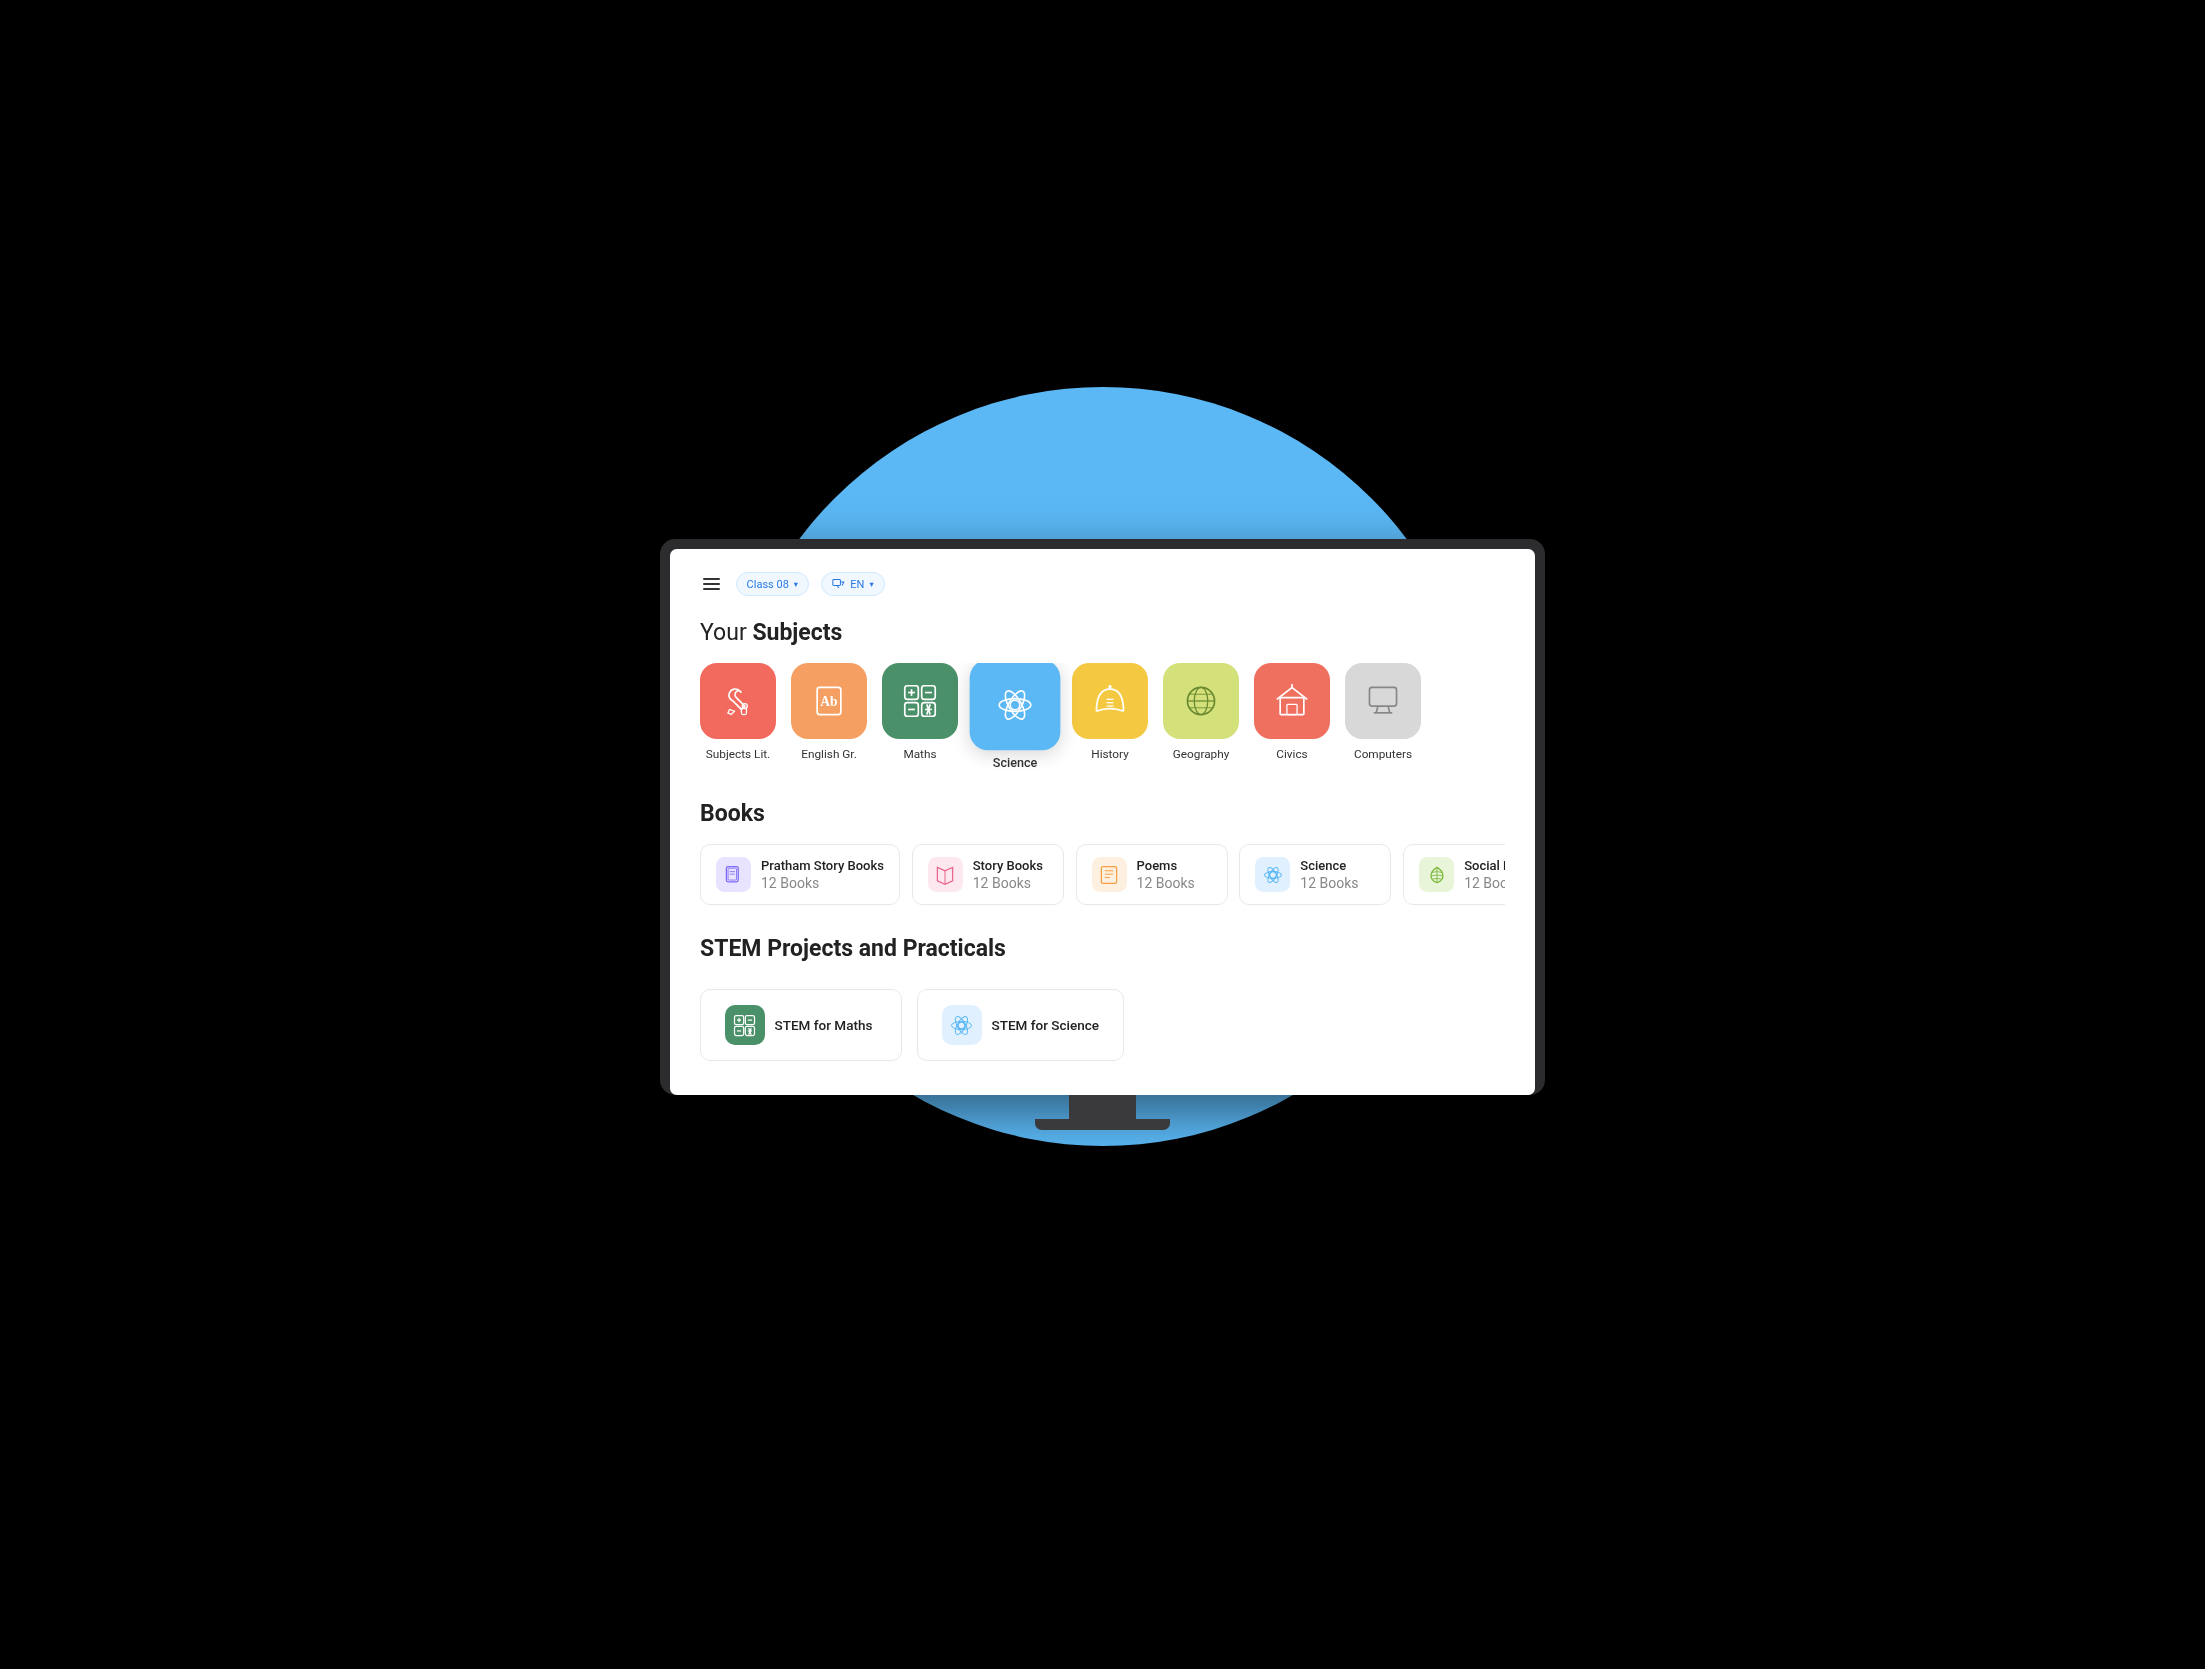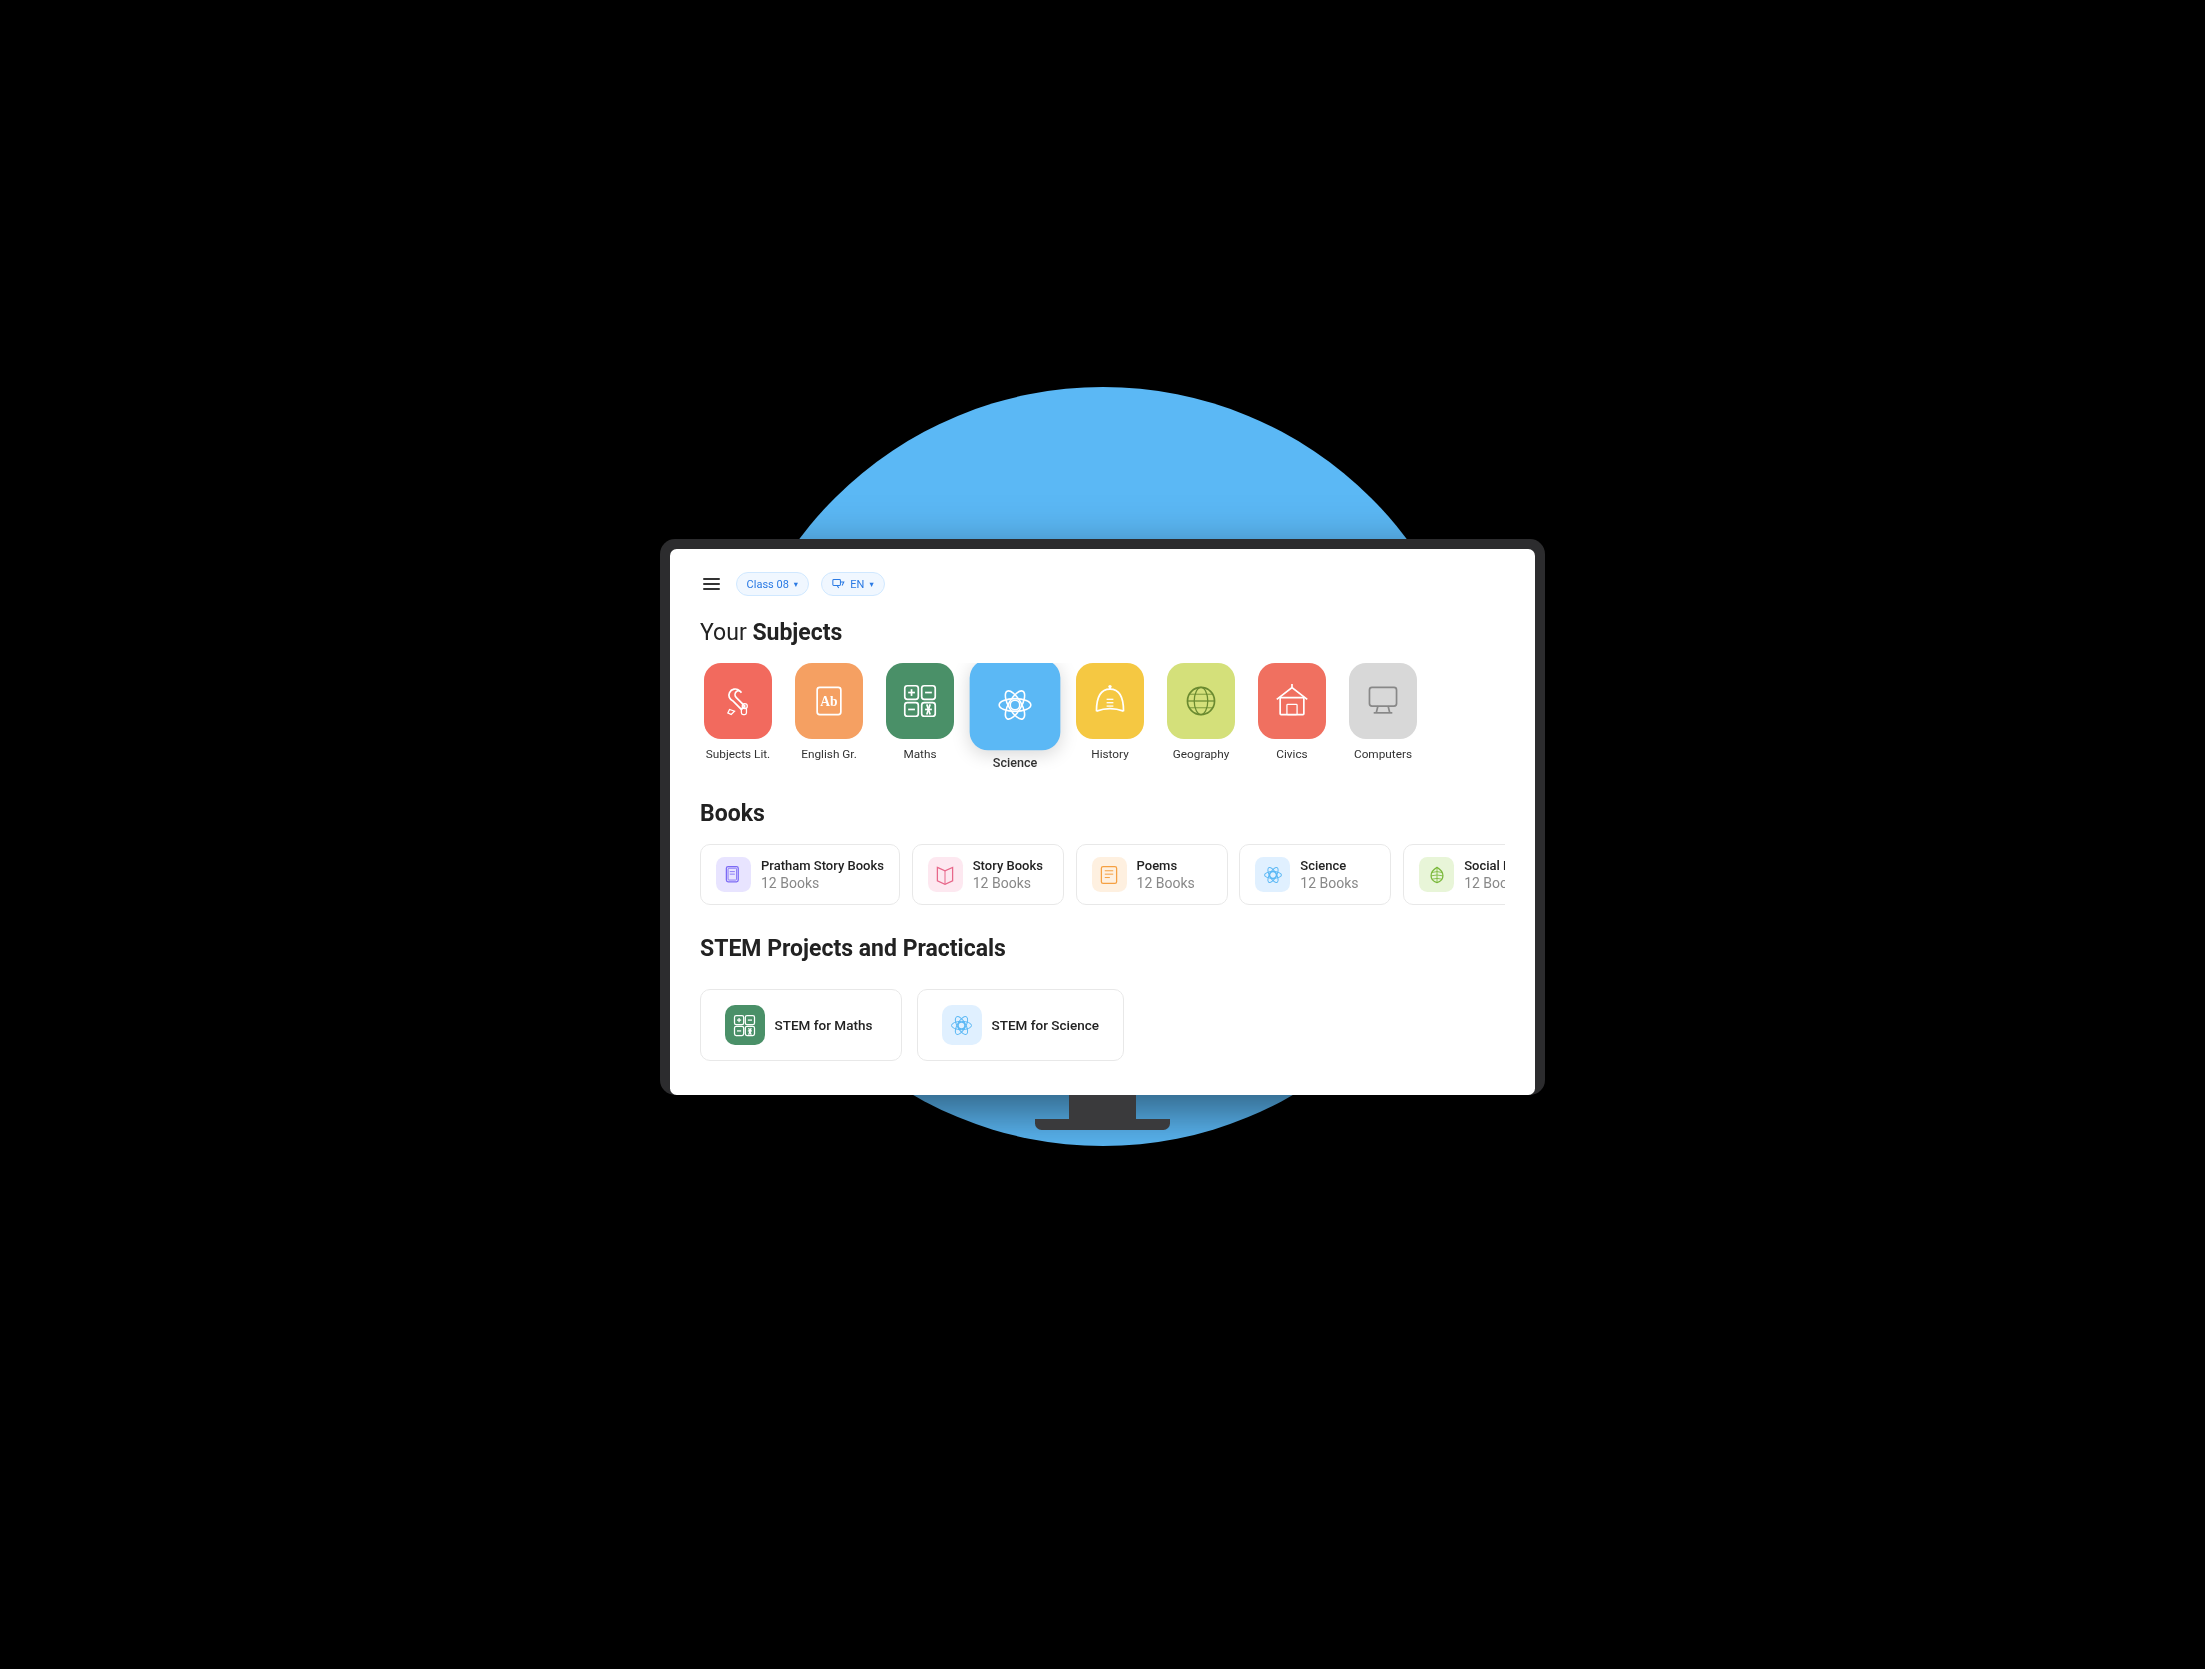--- a/index.html
+++ b/index.html
@@ -147,21 +147,21 @@
     .subject-item {
       display: flex;
       flex-direction: column;
       align-items: center;
       gap: 8.4px;
       cursor: pointer;
       min-width: 76px;
     }
 
     .subject-icon {
-      width: 68px;
+      width: 76px;
       height: 76px;
       border-radius: 17px;
       display: flex;
       align-items: center;
       justify-content: center;
     }
 
     .subject-icon svg {
       width: 44px;
       height: 44px;

